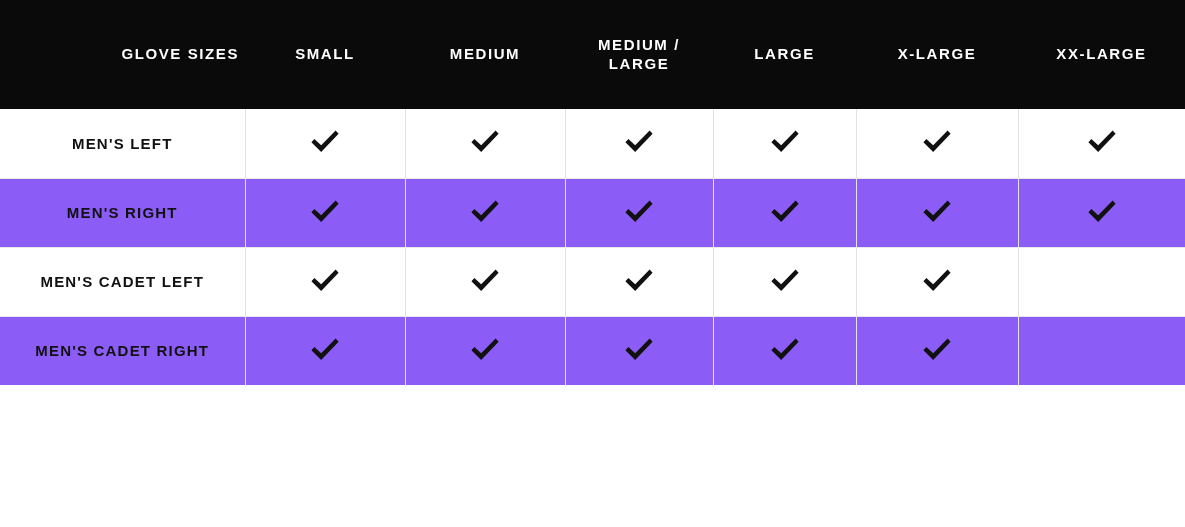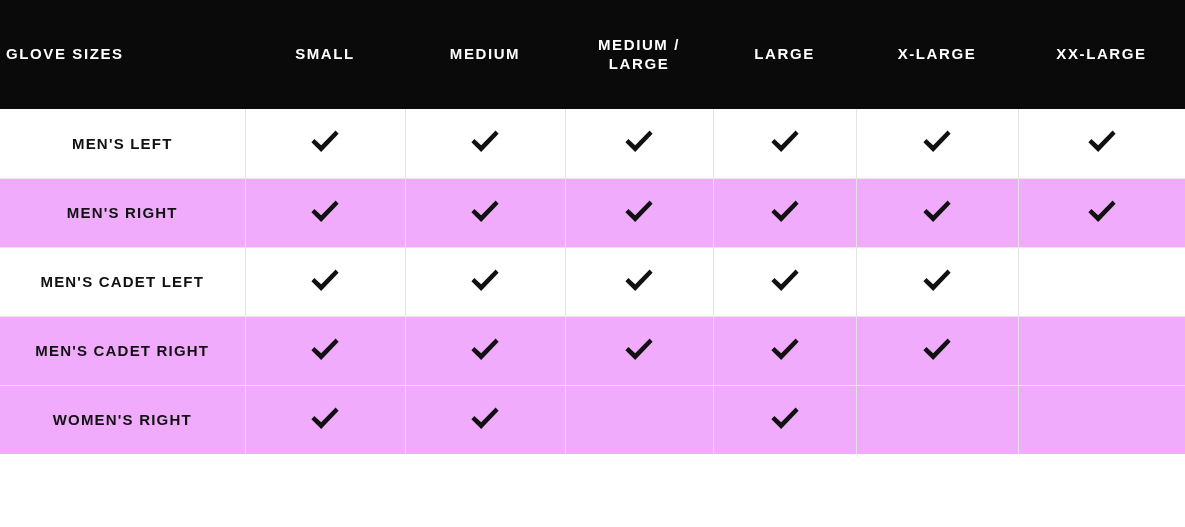--- a/index.html
+++ b/index.html
@@ -27,31 +27,31 @@
     letter-spacing: 1.6px;
     text-transform: uppercase;
     height: 101px;
     padding: 4px 6px;
     vertical-align: middle;
     text-align: center;
     border: none;
     line-height: 1.25;
   }
   .sizing-table thead th.row-label-head {
-    text-align: left;
+    text-align: right;
     margin-top: 31px;
   }
   .sizing-table tbody tr {
     height: 69px;
   }
   .sizing-table tbody tr.odd-row {
     background: #ffffff;
   }
   .sizing-table tbody tr.even-row {
-    background: #f0abfc;
+    background: #8b5cf6;
   }
   .sizing-table tbody td {
     border-right: 1px solid #e3e3e3;
     border-bottom: 1px solid #e8e8e8;
     text-align: center;
     vertical-align: middle;
     padding: 4px;
   }
   .sizing-table tbody td:last-child {
     border-right: none;
@@ -190,29 +190,14 @@
               <path d="M4 21.5 L7.5 17.5 L15.5 25 L32.5 7.5 L36 11.5 L15.5 33 Z" fill="#111111"></path>
             </svg></span></td>
         <td><span class="check"><svg viewBox="0 0 40 40" aria-hidden="true">
               <path d="M4 21.5 L7.5 17.5 L15.5 25 L32.5 7.5 L36 11.5 L15.5 33 Z" fill="#111111"></path>
             </svg></span></td>
         <td><span class="check"><svg viewBox="0 0 40 40" aria-hidden="true">
               <path d="M4 21.5 L7.5 17.5 L15.5 25 L32.5 7.5 L36 11.5 L15.5 33 Z" fill="#111111"></path>
             </svg></span></td>
         <td><span class="empty-cell"></span></td>
       </tr>
-      <tr class="even-row">
-        <td class="row-label">WOMEN'S RIGHT</td>
-        <td><span class="check"><svg viewBox="0 0 40 40" aria-hidden="true">
-              <path d="M4 21.5 L7.5 17.5 L15.5 25 L32.5 7.5 L36 11.5 L15.5 33 Z" fill="#111111"></path>
-            </svg></span></td>
-        <td><span class="check"><svg viewBox="0 0 40 40" aria-hidden="true">
-              <path d="M4 21.5 L7.5 17.5 L15.5 25 L32.5 7.5 L36 11.5 L15.5 33 Z" fill="#111111"></path>
-            </svg></span></td>
-        <td><span class="empty-cell"></span></td>
-        <td><span class="check"><svg viewBox="0 0 40 40" aria-hidden="true">
-              <path d="M4 21.5 L7.5 17.5 L15.5 25 L32.5 7.5 L36 11.5 L15.5 33 Z" fill="#111111"></path>
-            </svg></span></td>
-        <td><span class="empty-cell"></span></td>
-        <td><span class="empty-cell"></span></td>
-      </tr>
     </tbody>
 </table>
 
 </body></html>

